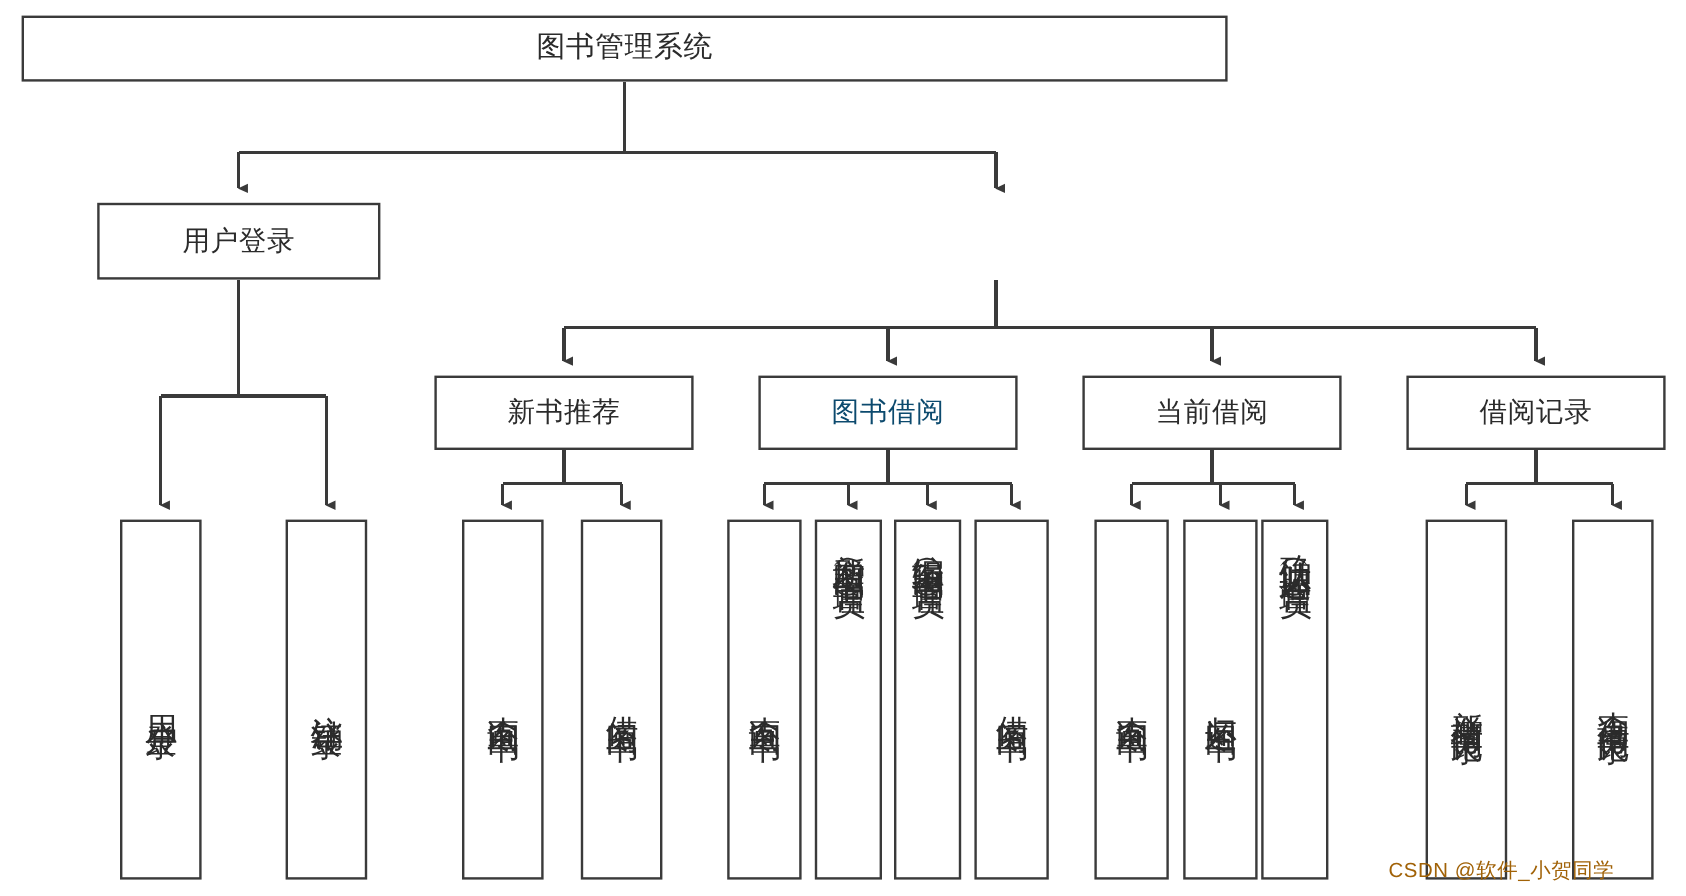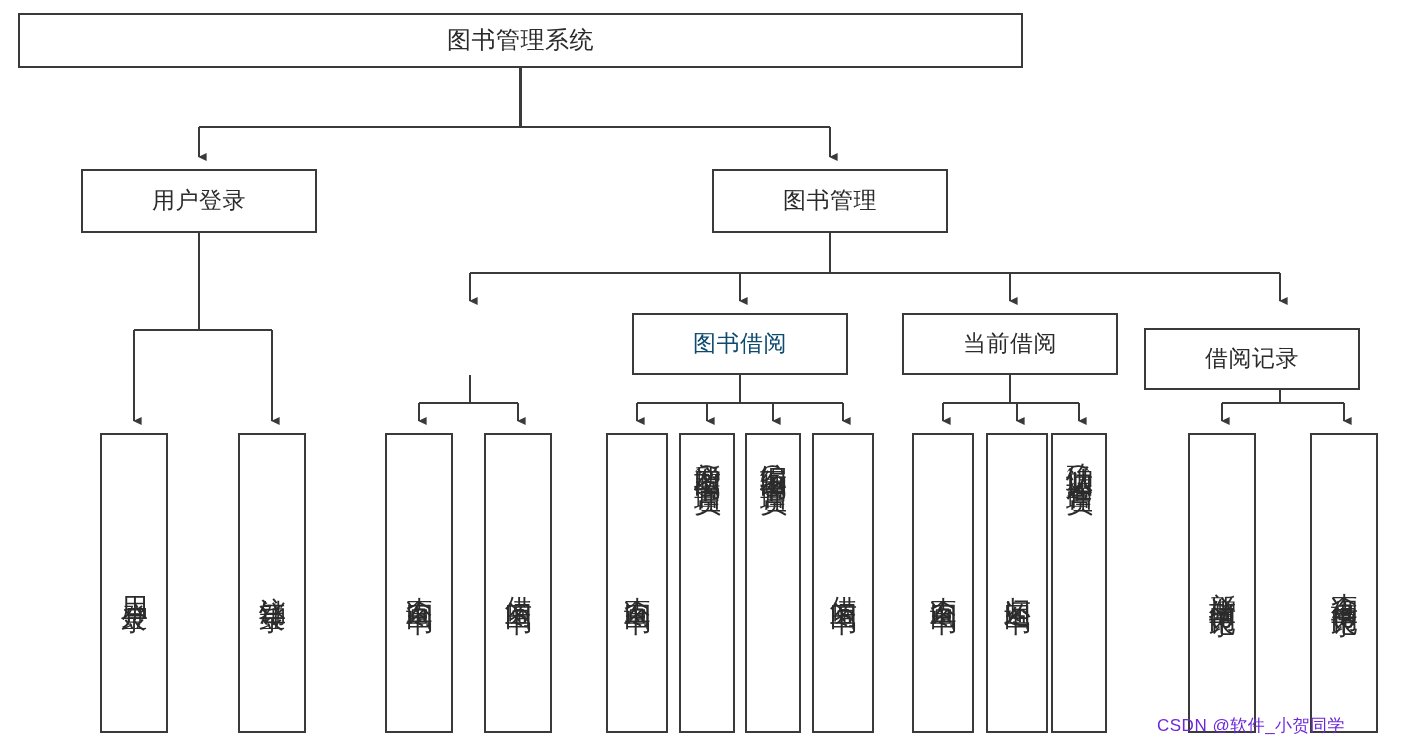--- a/index.html
+++ b/index.html
@@ -131,31 +131,31 @@
     </g>
   </svg>
 
   <div class="node node-h node-root" style="left: 18px; top: 13px; width: 1005px; height: 55px; border-color: rgb(58, 58, 58); background: rgb(255, 255, 255); color: rgb(43, 43, 43);">
     <span class="node-label">图书管理系统</span>
   </div>
 
   <div class="node node-h" style="left: 81px; top: 169px; width: 236px; height: 64px; border-color: rgb(58, 58, 58); background: rgb(255, 255, 255); color: rgb(43, 43, 43);">
     <span class="node-label">用户登录</span>
   </div>
-  <div class="node node-h" style="left: 712px; top: 169px; width: 236px; height: 64px; border-color: rgb(58, 58, 58); background: rgb(255, 255, 255); color: rgb(43, 43, 43);">
-    <span class="node-label">图书管理</span>
+
+  <div class="node node-h" style="left: 362px; top: 313px; width: 216px; height: 62px; border-color: rgb(58, 58, 58); background: rgb(255, 255, 255); color: rgb(43, 43, 43);">
+    <span class="node-label">新书推荐</span>
   </div>
-
   <div class="node node-h" style="left: 632px; top: 313px; width: 216px; height: 62px; border-color: rgb(58, 58, 58); background: rgb(255, 255, 255); color: #0c4a6e;">
     <span class="node-label">图书借阅</span>
   </div>
   <div class="node node-h" style="left: 902px; top: 313px; width: 216px; height: 62px; border-color: rgb(58, 58, 58); background: rgb(255, 255, 255); color: rgb(43, 43, 43); align-items: center;">
     <span class="node-label">当前借阅</span>
   </div>
-  <div class="node node-h" style="left: 1144px; top: 313px; width: 216px; height: 62px; border-color: rgb(58, 58, 58); background: rgb(255, 255, 255); color: rgb(43, 43, 43); margin-top: 15px;">
+  <div class="node node-h" style="left: 1172px; top: 313px; width: 216px; height: 62px; border-color: rgb(58, 58, 58); background: rgb(255, 255, 255); color: rgb(43, 43, 43);">
     <span class="node-label">借阅记录</span>
   </div>
 
   <div class="node node-v vcenter" style="left: 100px; top: 433px; width: 68px; height: 300px; border-color: rgb(58, 58, 58); background: rgb(255, 255, 255); color: rgb(43, 43, 43);">
     <span class="node-label">用户登录</span>
   </div>
   <div class="node node-v vcenter" style="left: 238px; top: 433px; width: 68px; height: 300px; border-color: rgb(58, 58, 58); background: rgb(255, 255, 255); color: rgb(43, 43, 43);">
     <span class="node-label">注销登录</span>
   </div>
   <div class="node node-v vcenter" style="left: 385px; top: 433px; width: 68px; height: 300px; border-color: rgb(58, 58, 58); background: rgb(255, 255, 255); color: rgb(43, 43, 43);">
@@ -185,15 +185,15 @@
   <div class="node node-v vtop" style="left: 1051px; top: 433px; width: 56px; height: 300px; border-color: rgb(58, 58, 58); background: rgb(255, 255, 255); color: rgb(43, 43, 43);">
     <span class="node-label">确认归还（管理员）</span>
   </div>
   <div class="node node-v vcenter" style="left: 1188px; top: 433px; width: 68px; height: 300px; border-color: rgb(58, 58, 58); background: rgb(255, 255, 255); color: rgb(43, 43, 43);">
     <span class="node-label">新增借阅记录</span>
   </div>
   <div class="node node-v vcenter" style="left: 1310px; top: 433px; width: 68px; height: 300px; border-color: rgb(58, 58, 58); background: rgb(255, 255, 255); color: rgb(43, 43, 43);">
     <span class="node-label">查询借阅记录</span>
   </div>
 
-  <span class="watermark" style="left: 1157px; top: 714px; color: #6d28d9;">CSDN @软件_小贺同学</span>
+  <span class="watermark" style="left: 1157px; top: 714px; color: #a16207;">CSDN @软件_小贺同学</span>
 
 </div>
 
 </body></html>

